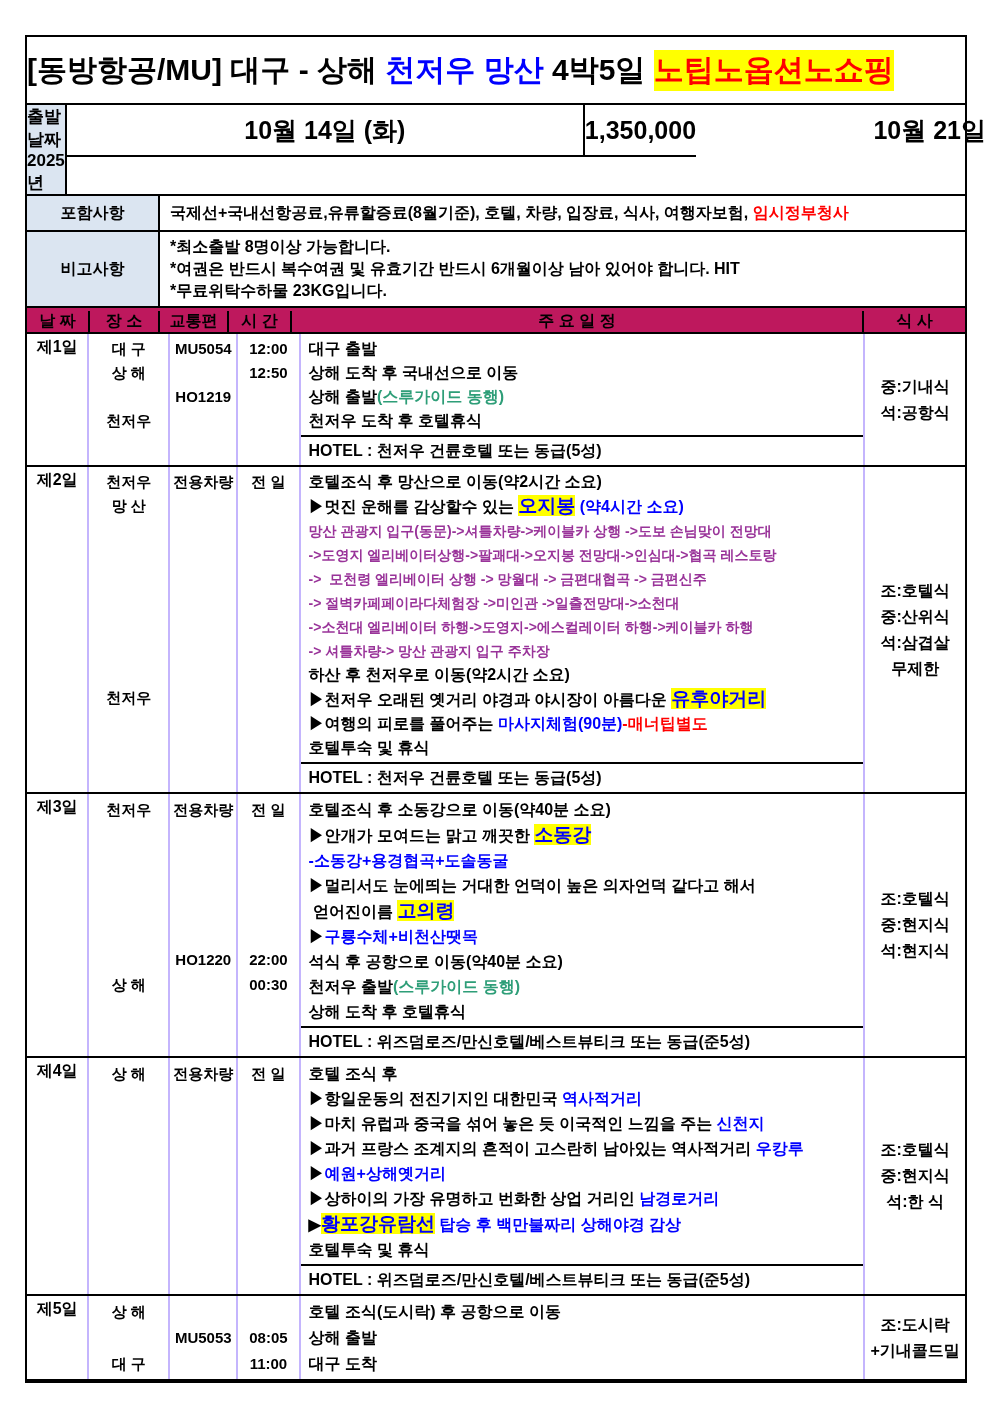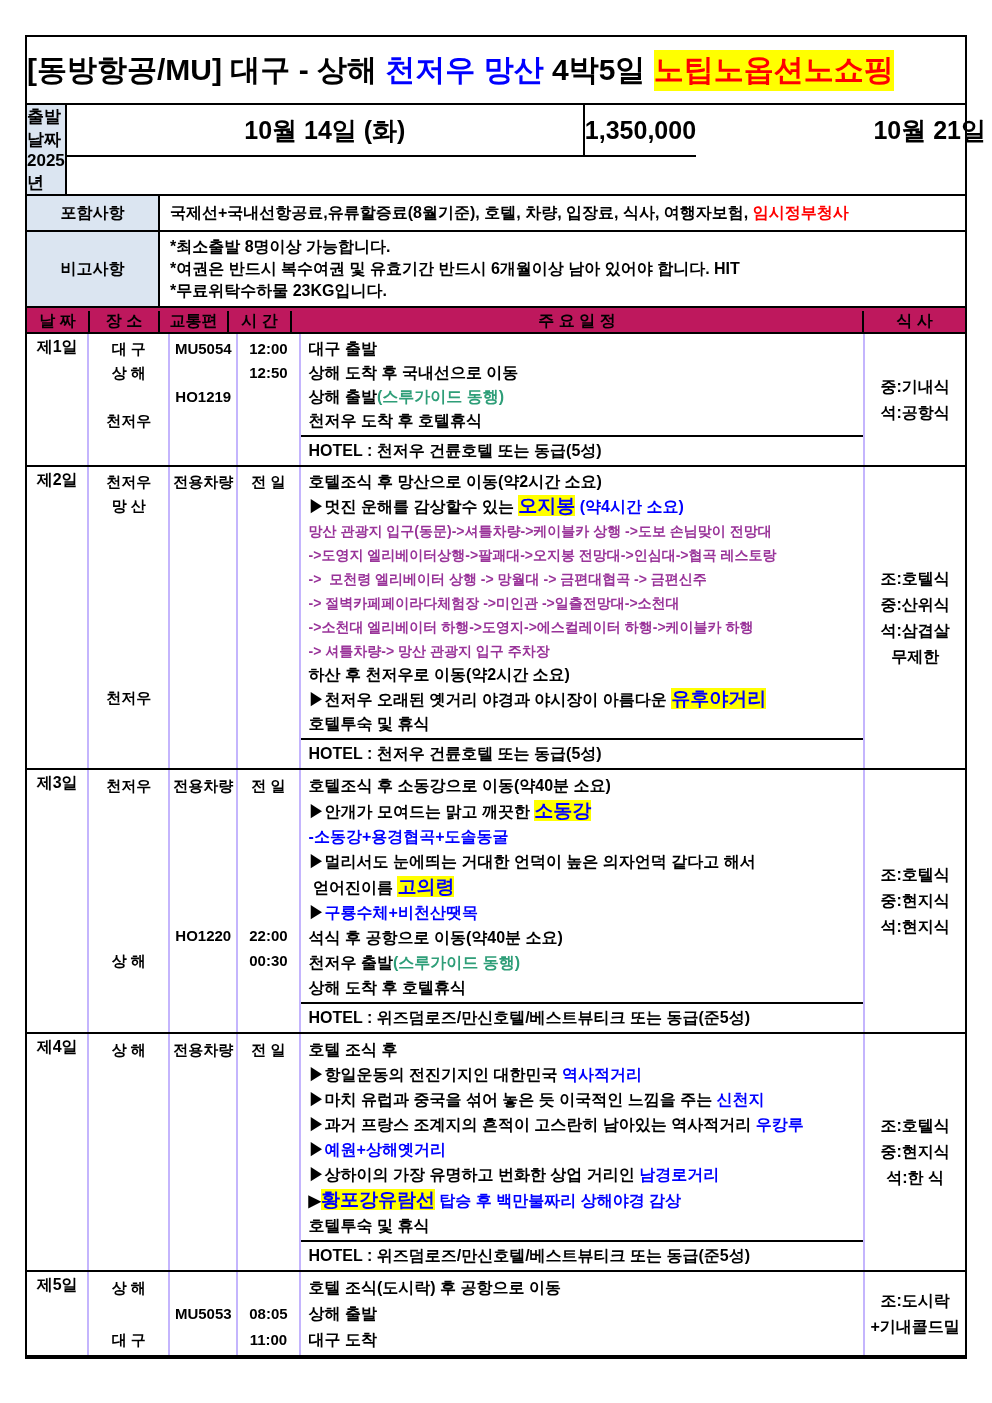--- a/index.html
+++ b/index.html
@@ -158,20 +158,21 @@
           <div class="iline"><span class="seg-k">호텔조식 후 망산으로 이동(약2시간 소요)</span></div>
           <div class="iline"><span class="seg-k">▶멋진 운해를 감상할수 있는 </span><span class="seg-hb">오지봉</span><span class="seg-b"> (약4시간 소요)</span></div>
           <div class="iline"><span class="seg-p">망산 관광지 입구(동문)-&gt;셔틀차량-&gt;케이블카 상행 -&gt;도보 손님맞이 전망대</span></div>
           <div class="iline"><span class="seg-p">-&gt;도영지 엘리베이터상행-&gt;팔괘대-&gt;오지봉 전망대-&gt;인심대-&gt;협곡 레스토랑</span></div>
           <div class="iline"><span class="seg-p">-&gt;  모천령 엘리베이터 상행 -&gt; 망월대 -&gt; 금편대협곡 -&gt; 금편신주</span></div>
           <div class="iline"><span class="seg-p">-&gt; 절벽카페페이라다체험장 -&gt;미인관 -&gt;일출전망대-&gt;소천대</span></div>
           <div class="iline"><span class="seg-p">-&gt;소천대 엘리베이터 하행-&gt;도영지-&gt;에스컬레이터 하행-&gt;케이블카 하행</span></div>
           <div class="iline"><span class="seg-p">-&gt; 셔틀차량-&gt; 망산 관광지 입구 주차장</span></div>
           <div class="iline"><span class="seg-k">하산 후 천저우로 이동(약2시간 소요)</span></div>
           <div class="iline"><span class="seg-k">▶천저우 오래된 옛거리 야경과 야시장이 아름다운 </span><span class="seg-hb">유후야거리</span></div>
+          <div class="iline"><span class="seg-k">▶여행의 피로를 풀어주는 </span><span class="seg-b">마사지체험(90분)</span><span class="seg-r">-매너팁별도</span></div>
           <div class="iline"><span class="seg-k">호텔투숙 및 휴식</span></div>
         </div>
       <div class="hotel-line">HOTEL : 천저우 건륜호텔 또는 동급(5성)</div>
     </div>
     <div class="col c-meal">
         <div class="nline">조:호텔식</div>
         <div class="nline">중:산위식</div>
         <div class="nline">석:삼겹살</div>
         <div class="nline">무제한</div>
       </div>

